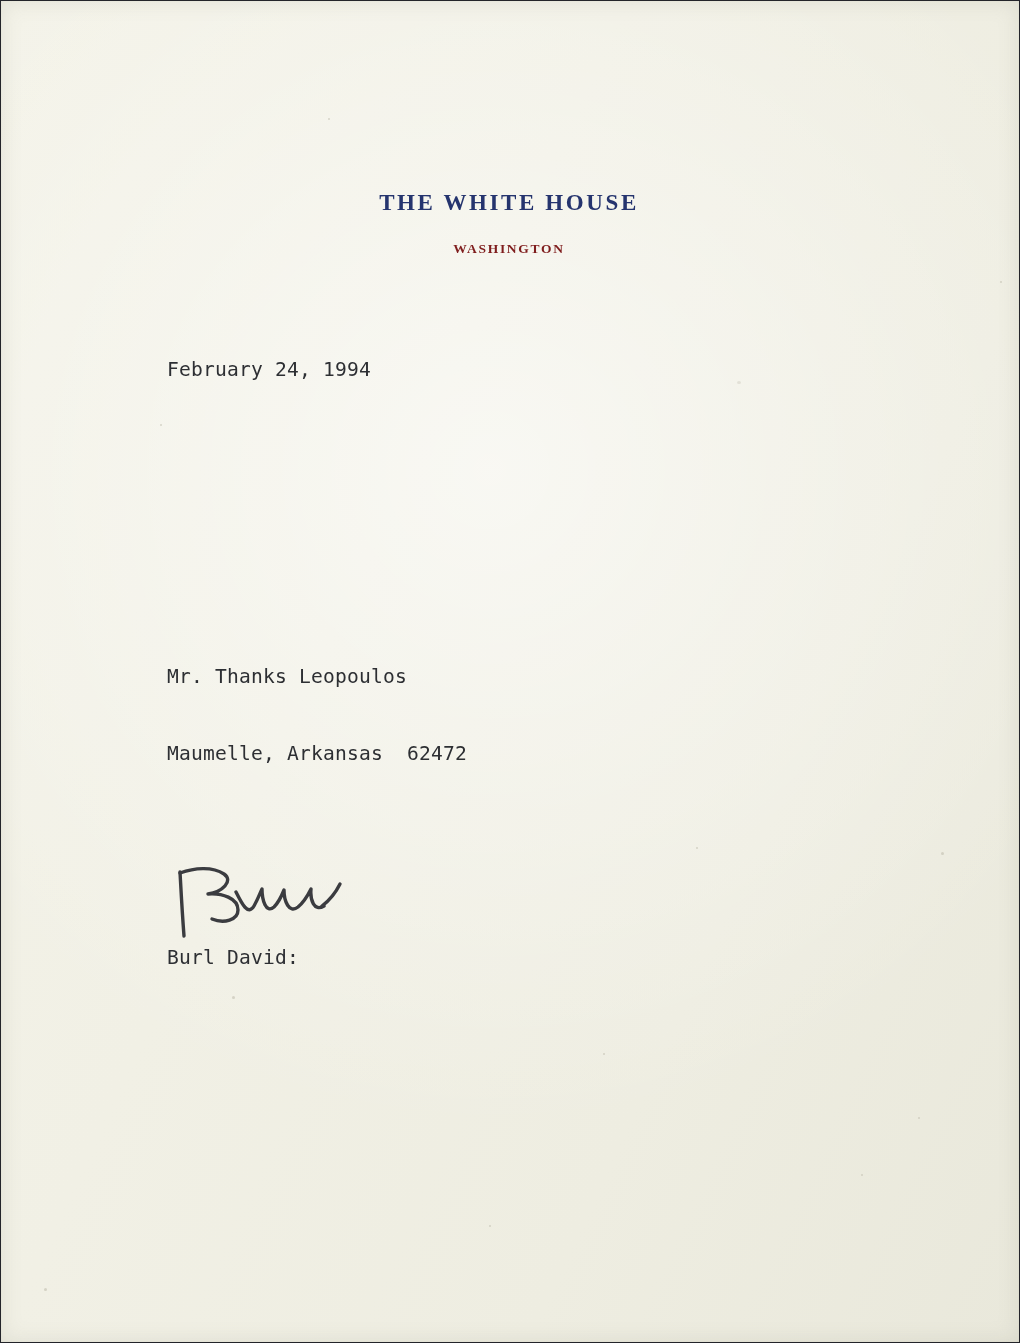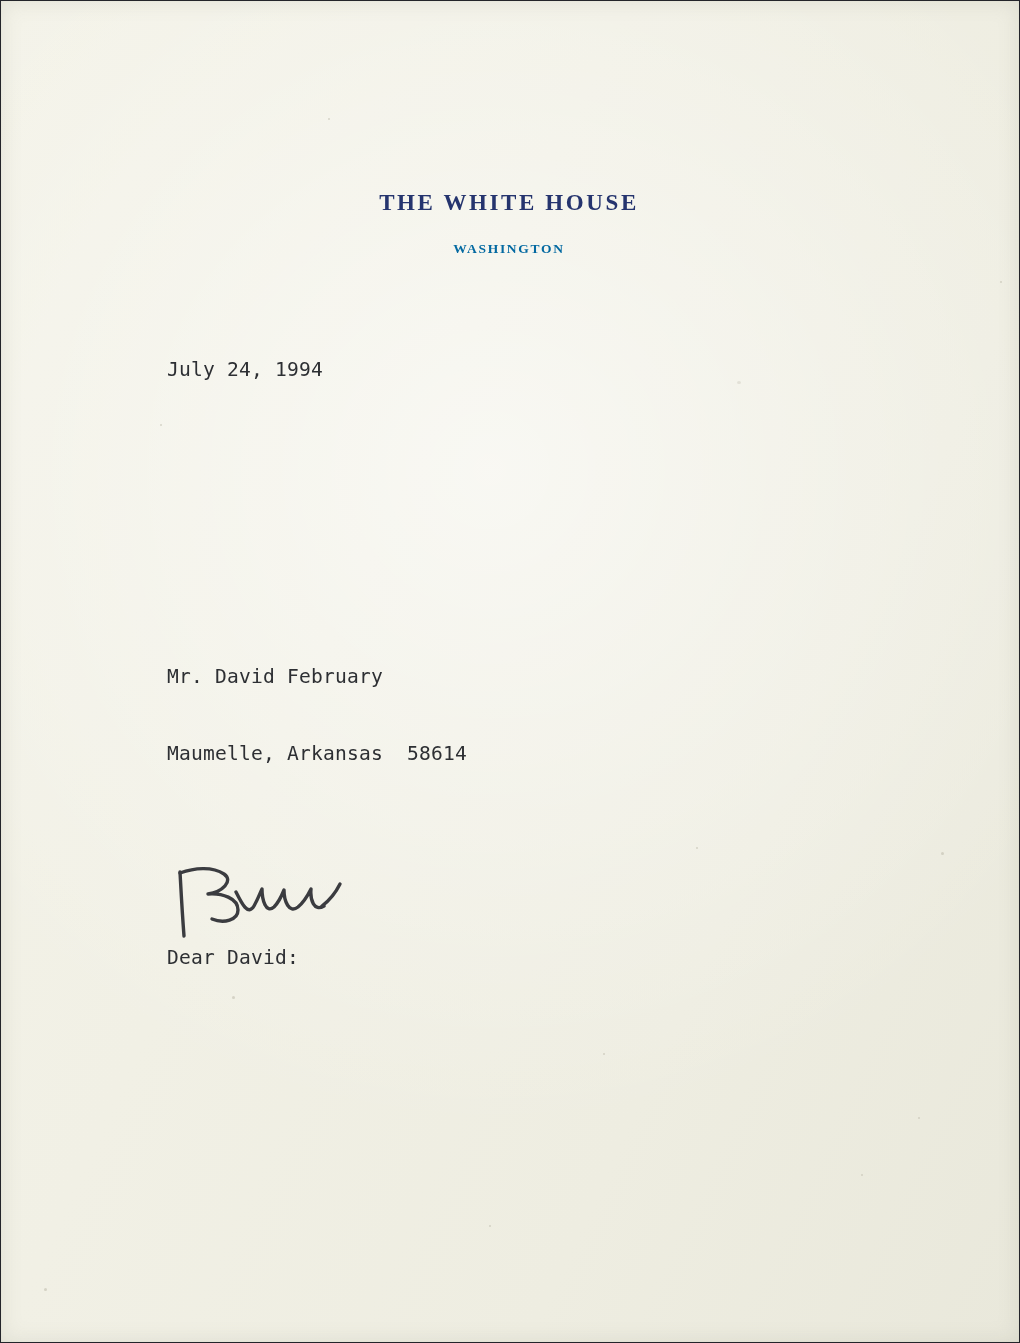--- a/index.html
+++ b/index.html
@@ -77,21 +77,21 @@
     font-size: 23px;
     letter-spacing: 2.6px;
     color: #25346e;
     font-weight: 700;
     line-height: 1.1;
   }
   .lh-sub {
     font-family: "Liberation Serif", serif;
     font-size: 13.5px;
     letter-spacing: 1.7px;
-    color: #0369a1;
+    color: #7f1d1d;
     font-weight: 700;
     margin-top: 26px;
   }
 
   
   .typed {
     position: absolute;
     left: 167px;
     top: 306px;
     width: 760px;
@@ -139,30 +139,30 @@
     <div class="sp" style="left:328px;top:118px;width:2px;height:2px;"></div>
     <div class="sp" style="left:918px;top:1117px;width:2px;height:2px;"></div>
   </div>
 
   <div class="letterhead">
     <div class="lh-title">THE WHITE HOUSE</div>
     <div class="lh-sub">WASHINGTON</div>
   </div>
 
   <div class="typed">
-    <div class="blk date-line">July 24, 1994</div>
+    <div class="blk date-line">February 24, 1994</div>
 
     <div class="gap-xl"></div>
 
-    <div class="blk">Mr. David February</div>
-    <div class="blk">Maumelle, Arkansas  58614</div>
+    <div class="blk">Mr. Thanks Leopoulos</div>
+    <div class="blk">Maumelle, Arkansas  62472</div>
 
     <div class="gap-l"></div>
 
-    <div class="blk">Dear David:</div>
+    <div class="blk">Burl David:</div>
 
     <div class="gap-m"></div>
 
 
     
 
     
 
     
 

